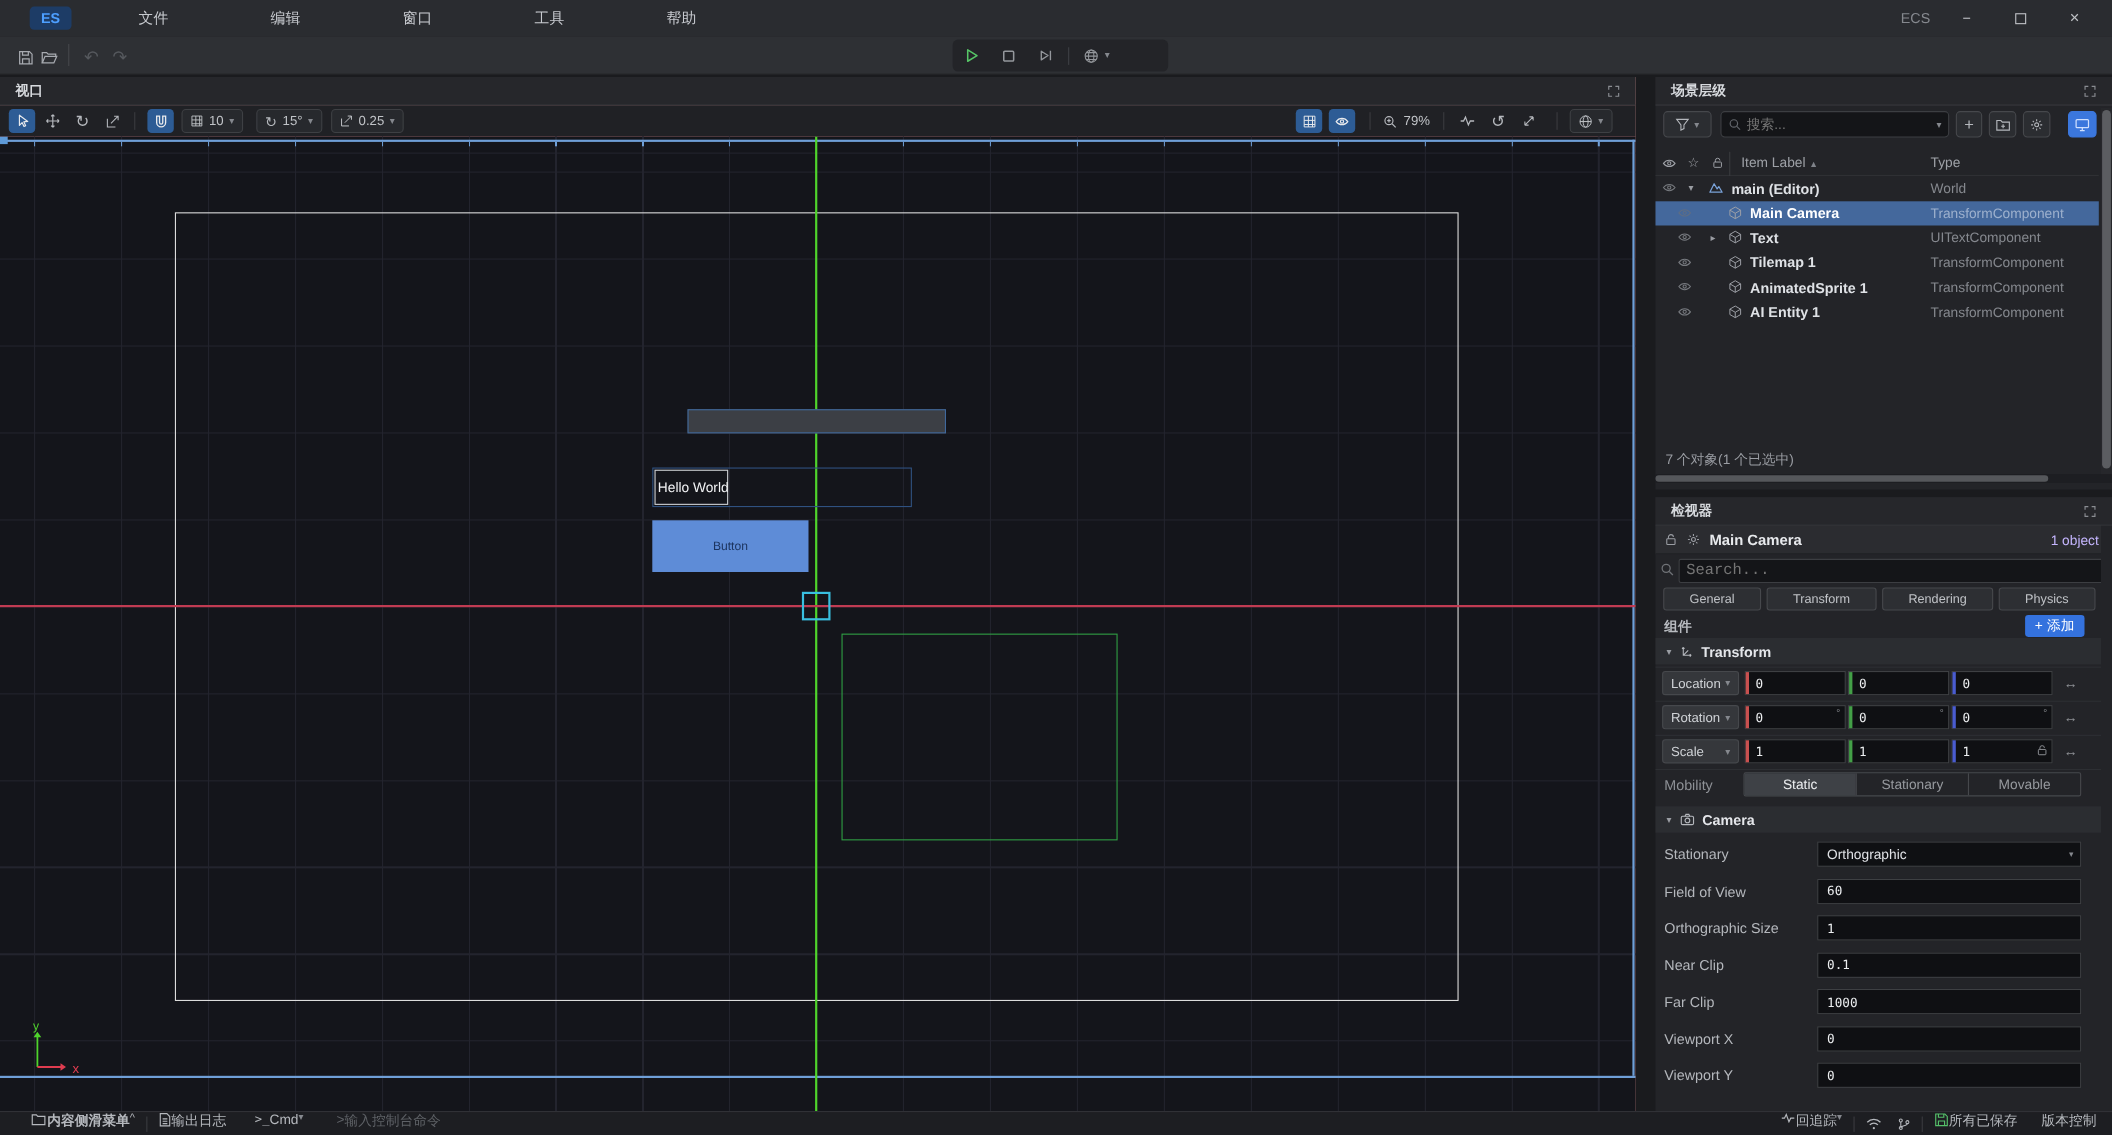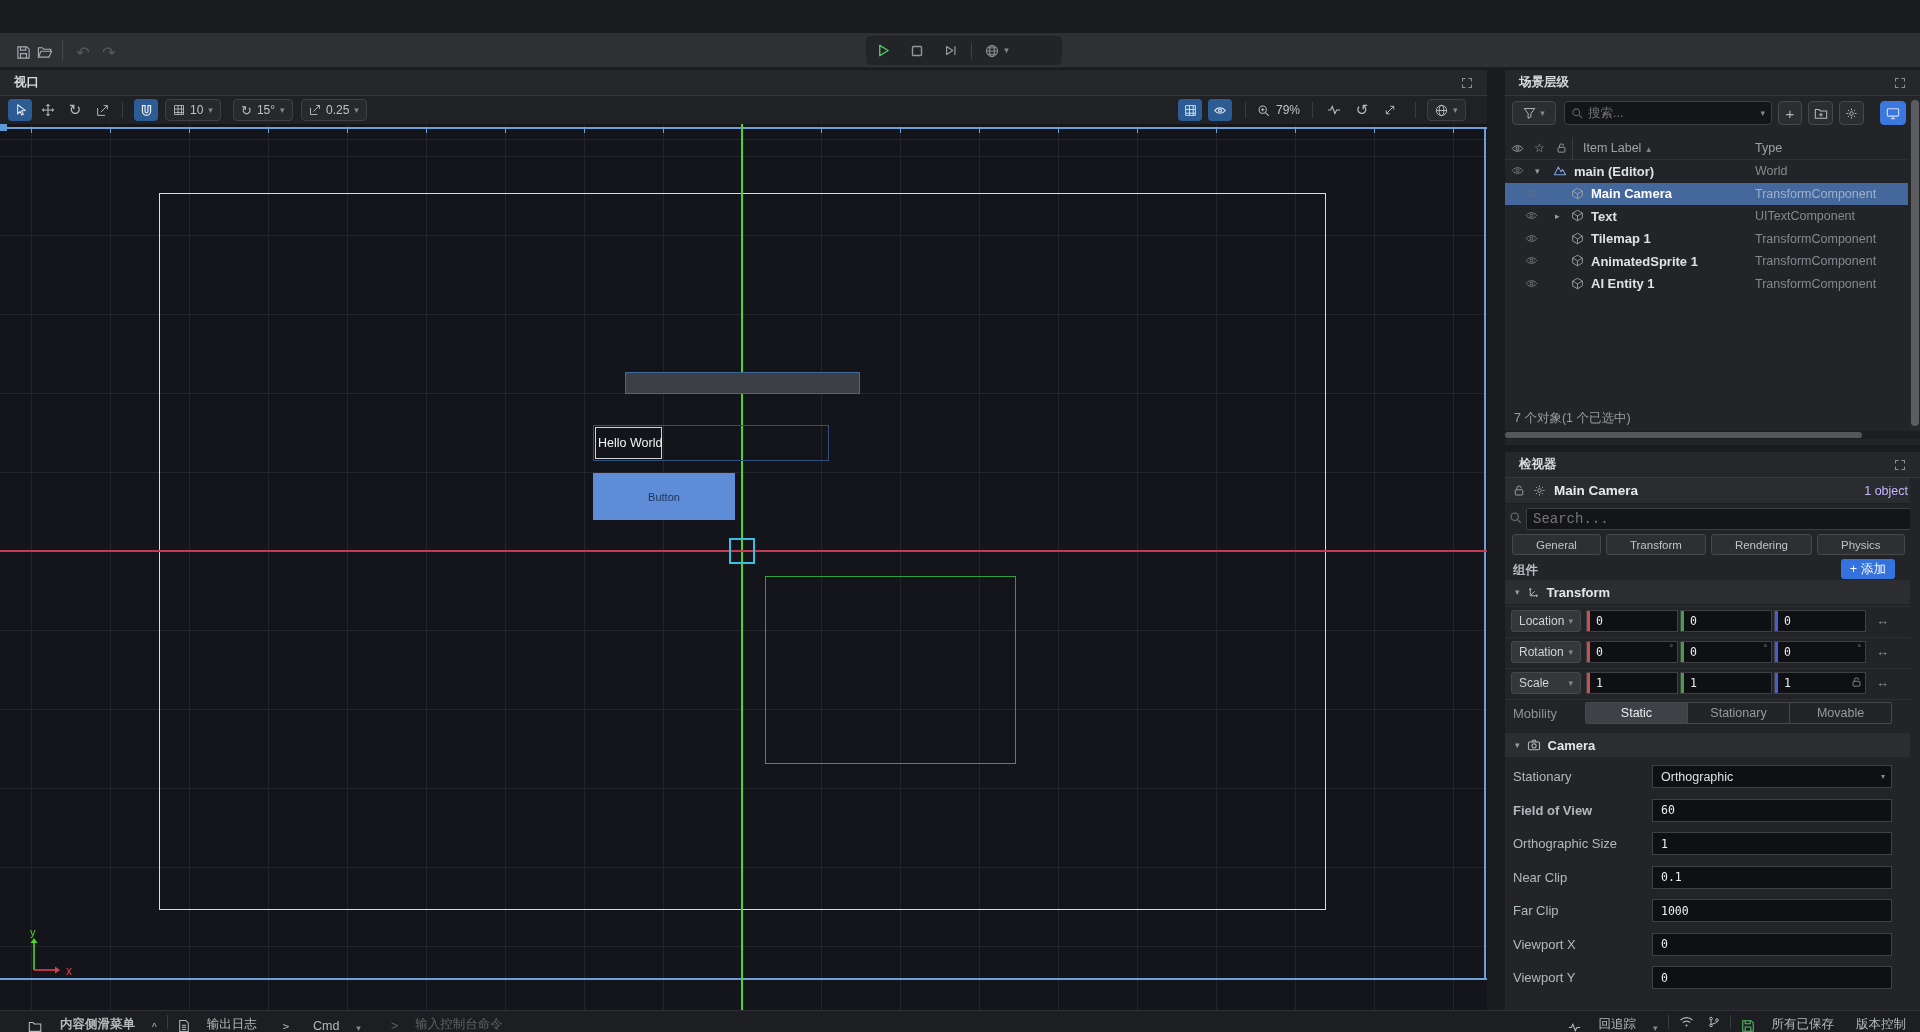--- a/index.html
+++ b/index.html
@@ -127,29 +127,45 @@
   .seg div.on{background:#3e4146;color:#eceef0}
   .fld-label{position:absolute;left:8px;color:#b4b7bc;font-size:13px;white-space:nowrap}
   .fld-input{position:absolute;left:147px;width:240px;height:23px;background:#0f1013;border:1px solid #3e4043;display:flex;align-items:center}
   .fld-input input{width:100%;background:transparent;border:0;color:#eceef0;font-family:"DejaVu Sans Mono",monospace;font-size:11.5px;padding-left:8px}
   .fld-input .selval{padding-left:8px;font-size:12.5px;color:#dfe1e5;font-family:"Liberation Sans",sans-serif}
   .fld-input .selchev{margin-left:auto;padding-right:6px;font-size:8px;color:#85888e}
 
   
   .statusbar{position:absolute;left:0;top:1010px;width:1920px;height:22px;background:#1d1e22;border-top:1px solid #303136;
              display:flex;align-items:center;color:#b5b8bd;font-size:12.5px}
-  .sb-item{display:flex;align-items:flex-end;gap:17px;height:22px}
+  .sb-item{display:flex;align-items:flex-start;gap:0;height:22px}
   .sb-div{width:1px;height:14px;background:#3a3b3f;margin:0 10px}
   .dim{color:#5e6166}
 </style>
 </head>
 <body>
 
 <div class="app">
 
+  <div class="menubar">
+    <div class="logo">ES</div>
+    <div id="menu-items">
+        <div class="menu-item" style="left: 112px;">文件</div>
+        <div class="menu-item" style="left: 232px;">编辑</div>
+        <div class="menu-item" style="left: 352px;">窗口</div>
+        <div class="menu-item" style="left: 472px;">工具</div>
+        <div class="menu-item" style="left: 592px;">帮助</div>
+      </div>
+    <span class="ecs">ECS</span>
+    <div class="winbtn" style="left:1766px">−</div>
+    <div class="winbtn" style="left:1815px">
+      <span style="width:10px;height:10px;border:1.3px solid #c0c3c7;display:inline-block"></span>
+    </div>
+    <div class="winbtn" style="left:1864px;font-size:15px">×</div>
+  </div>
 
   <div class="toolbar">
     <div class="tbtn ico" style="left:12px">
       <svg width="15" height="15" viewBox="0 0 16 16" fill="none" stroke="currentColor" stroke-width="1.2">
           <path d="M2 2h9.5L14 4.5V14H2Z"></path>
           <path d="M4.8 2v3.4h5.6V2M4.8 14V9.2h6.4V14"></path>
         </svg>
     </div>
     <div class="tbtn ico" style="left:34px">
       <svg width="16" height="14" viewBox="0 0 17 14" fill="none" stroke="currentColor" stroke-width="1.2">
@@ -664,21 +680,21 @@
     </div>
     <div id="camera-fields">
         <div class="trow" style="top: 313px; height: 23px;">
           <div class="fld-label" style="top: 4px;">Stationary</div>
           <div class="fld-input">
             <span class="selval">Orthographic</span>
             <span class="selchev">▾</span>
           </div>
         </div>
         <div class="trow" style="top: 346.5px; height: 23px;">
-          <div class="fld-label" style="top: 4px; font-weight: bold;">Field of View</div>
+          <div class="fld-label" style="top: 4px;">Field of View</div>
           <div class="fld-input">
             <input readonly="" value="60" style="">
           </div>
         </div>
         <div class="trow" style="top: 380px; height: 23px;">
           <div class="fld-label" style="top: 4px;">Orthographic Size</div>
           <div class="fld-input">
             <input readonly="" value="1" style="">
           </div>
         </div>

